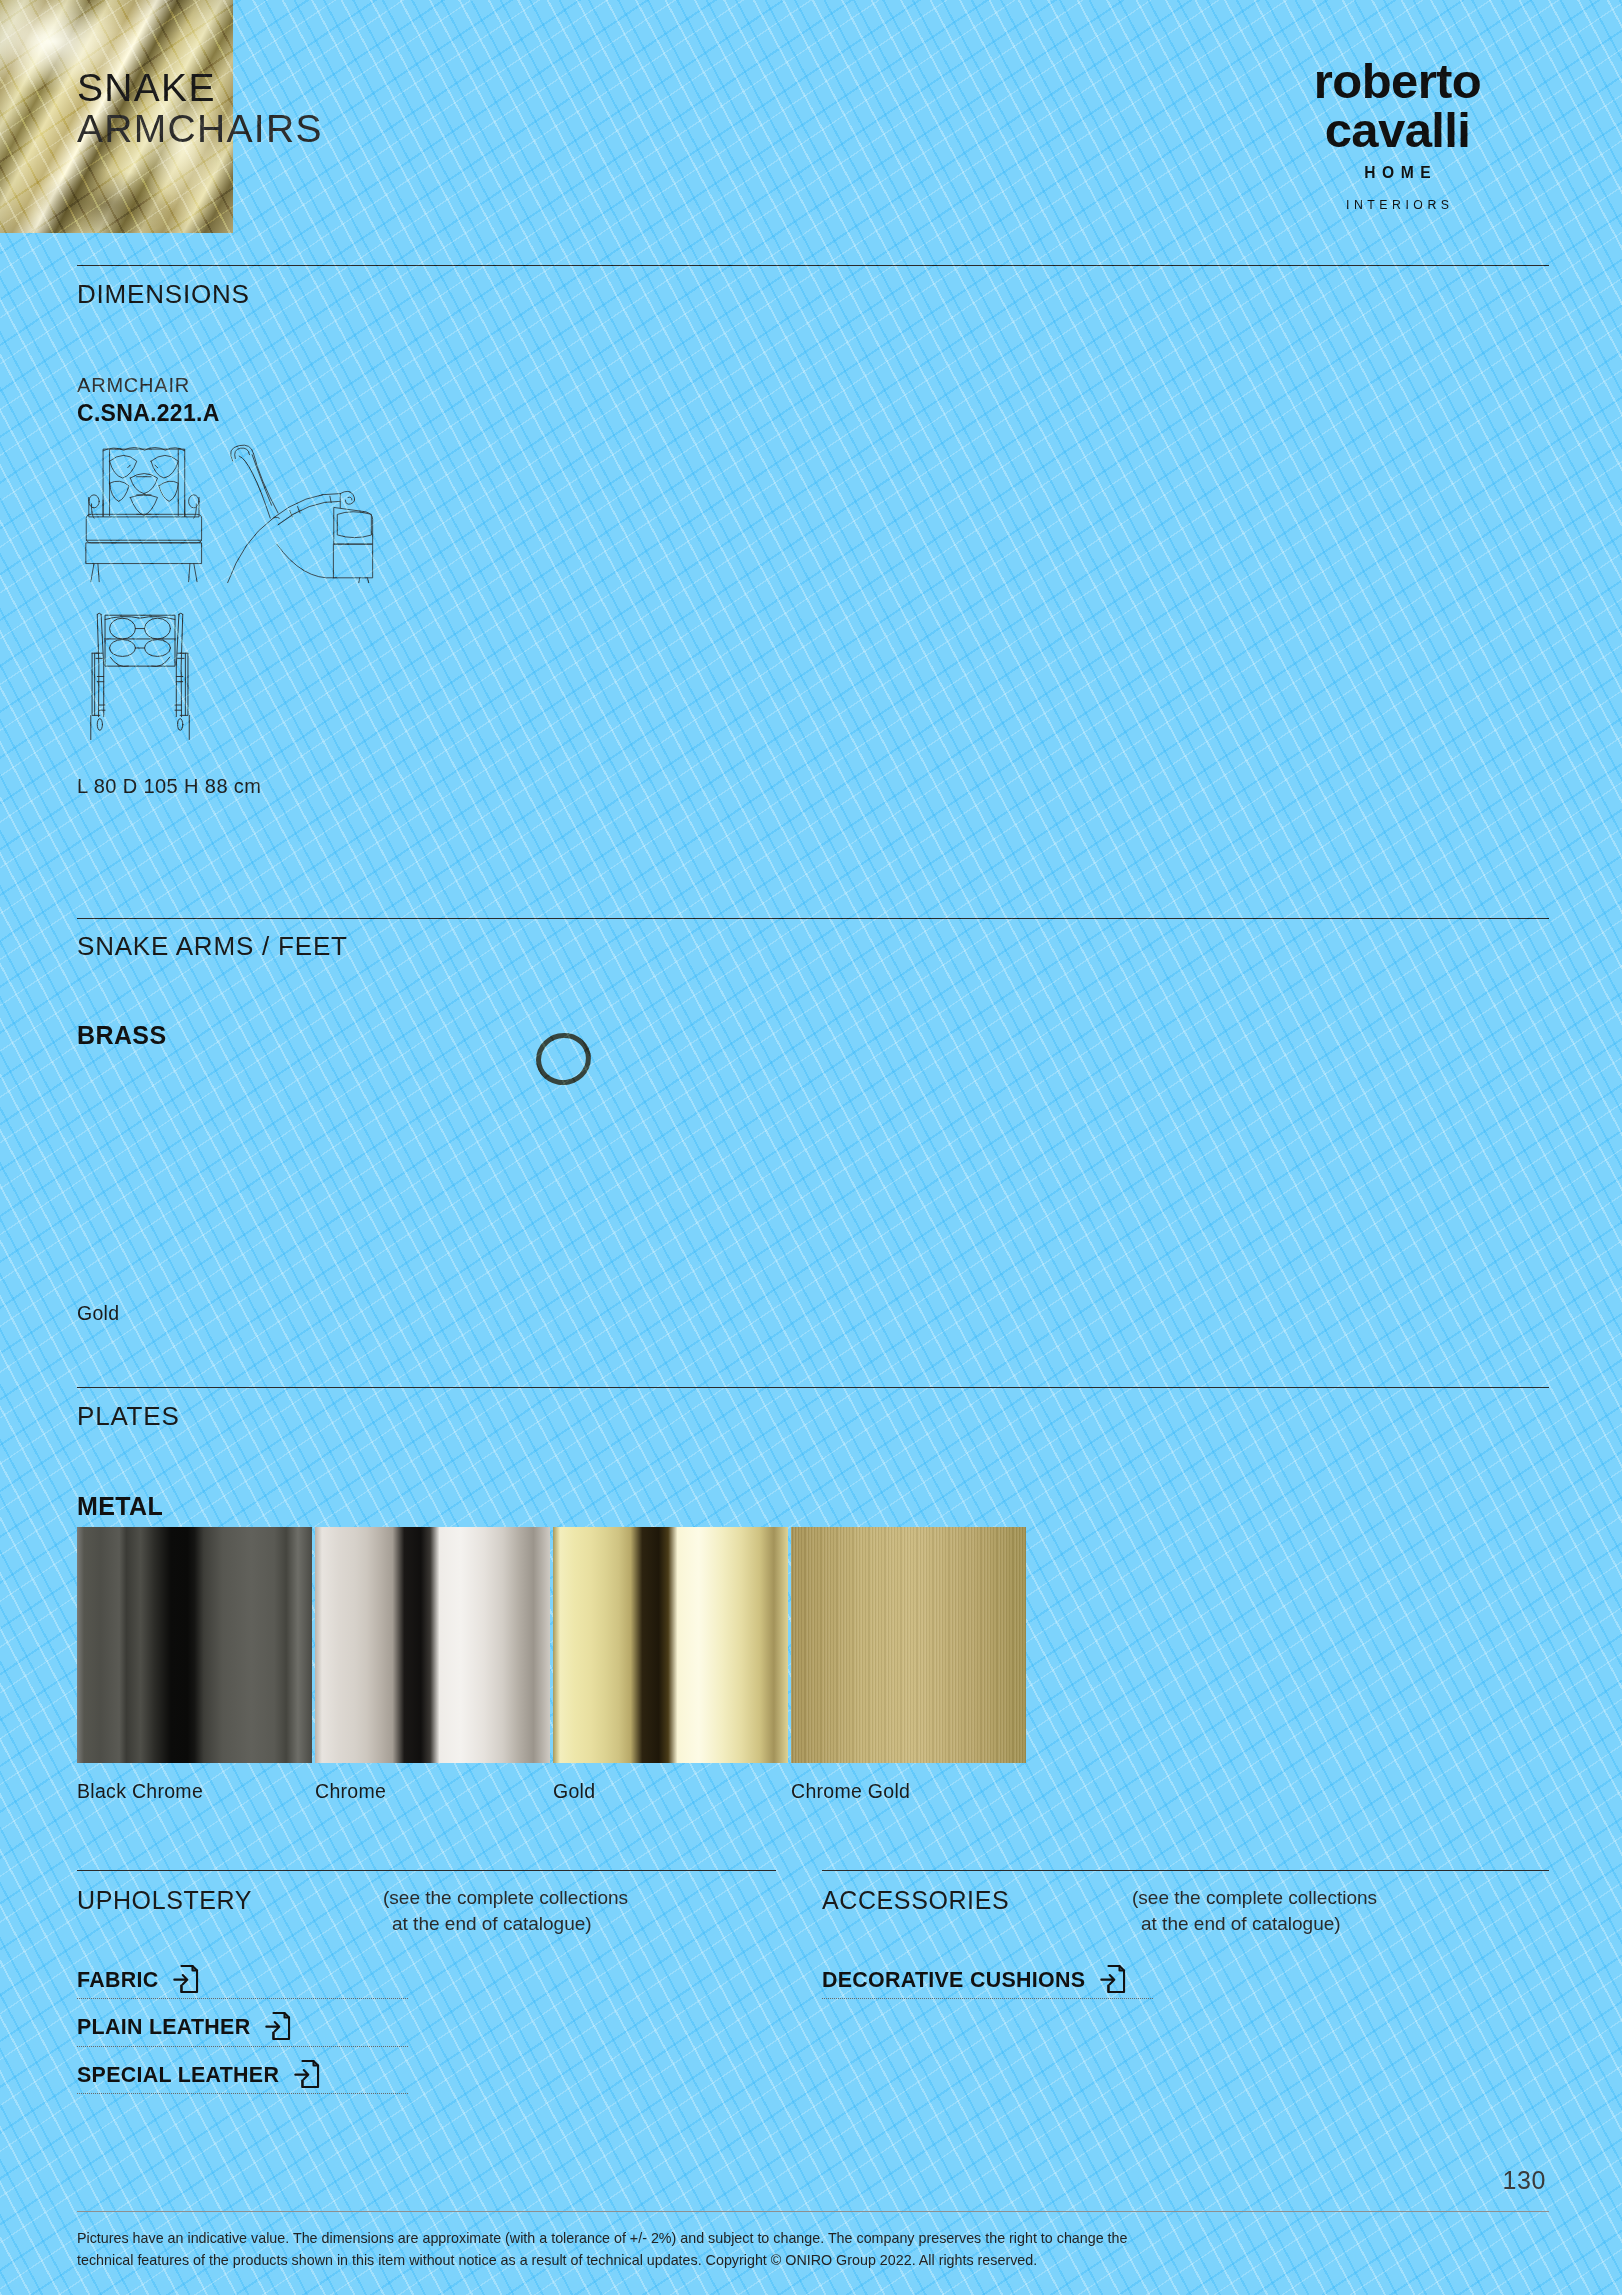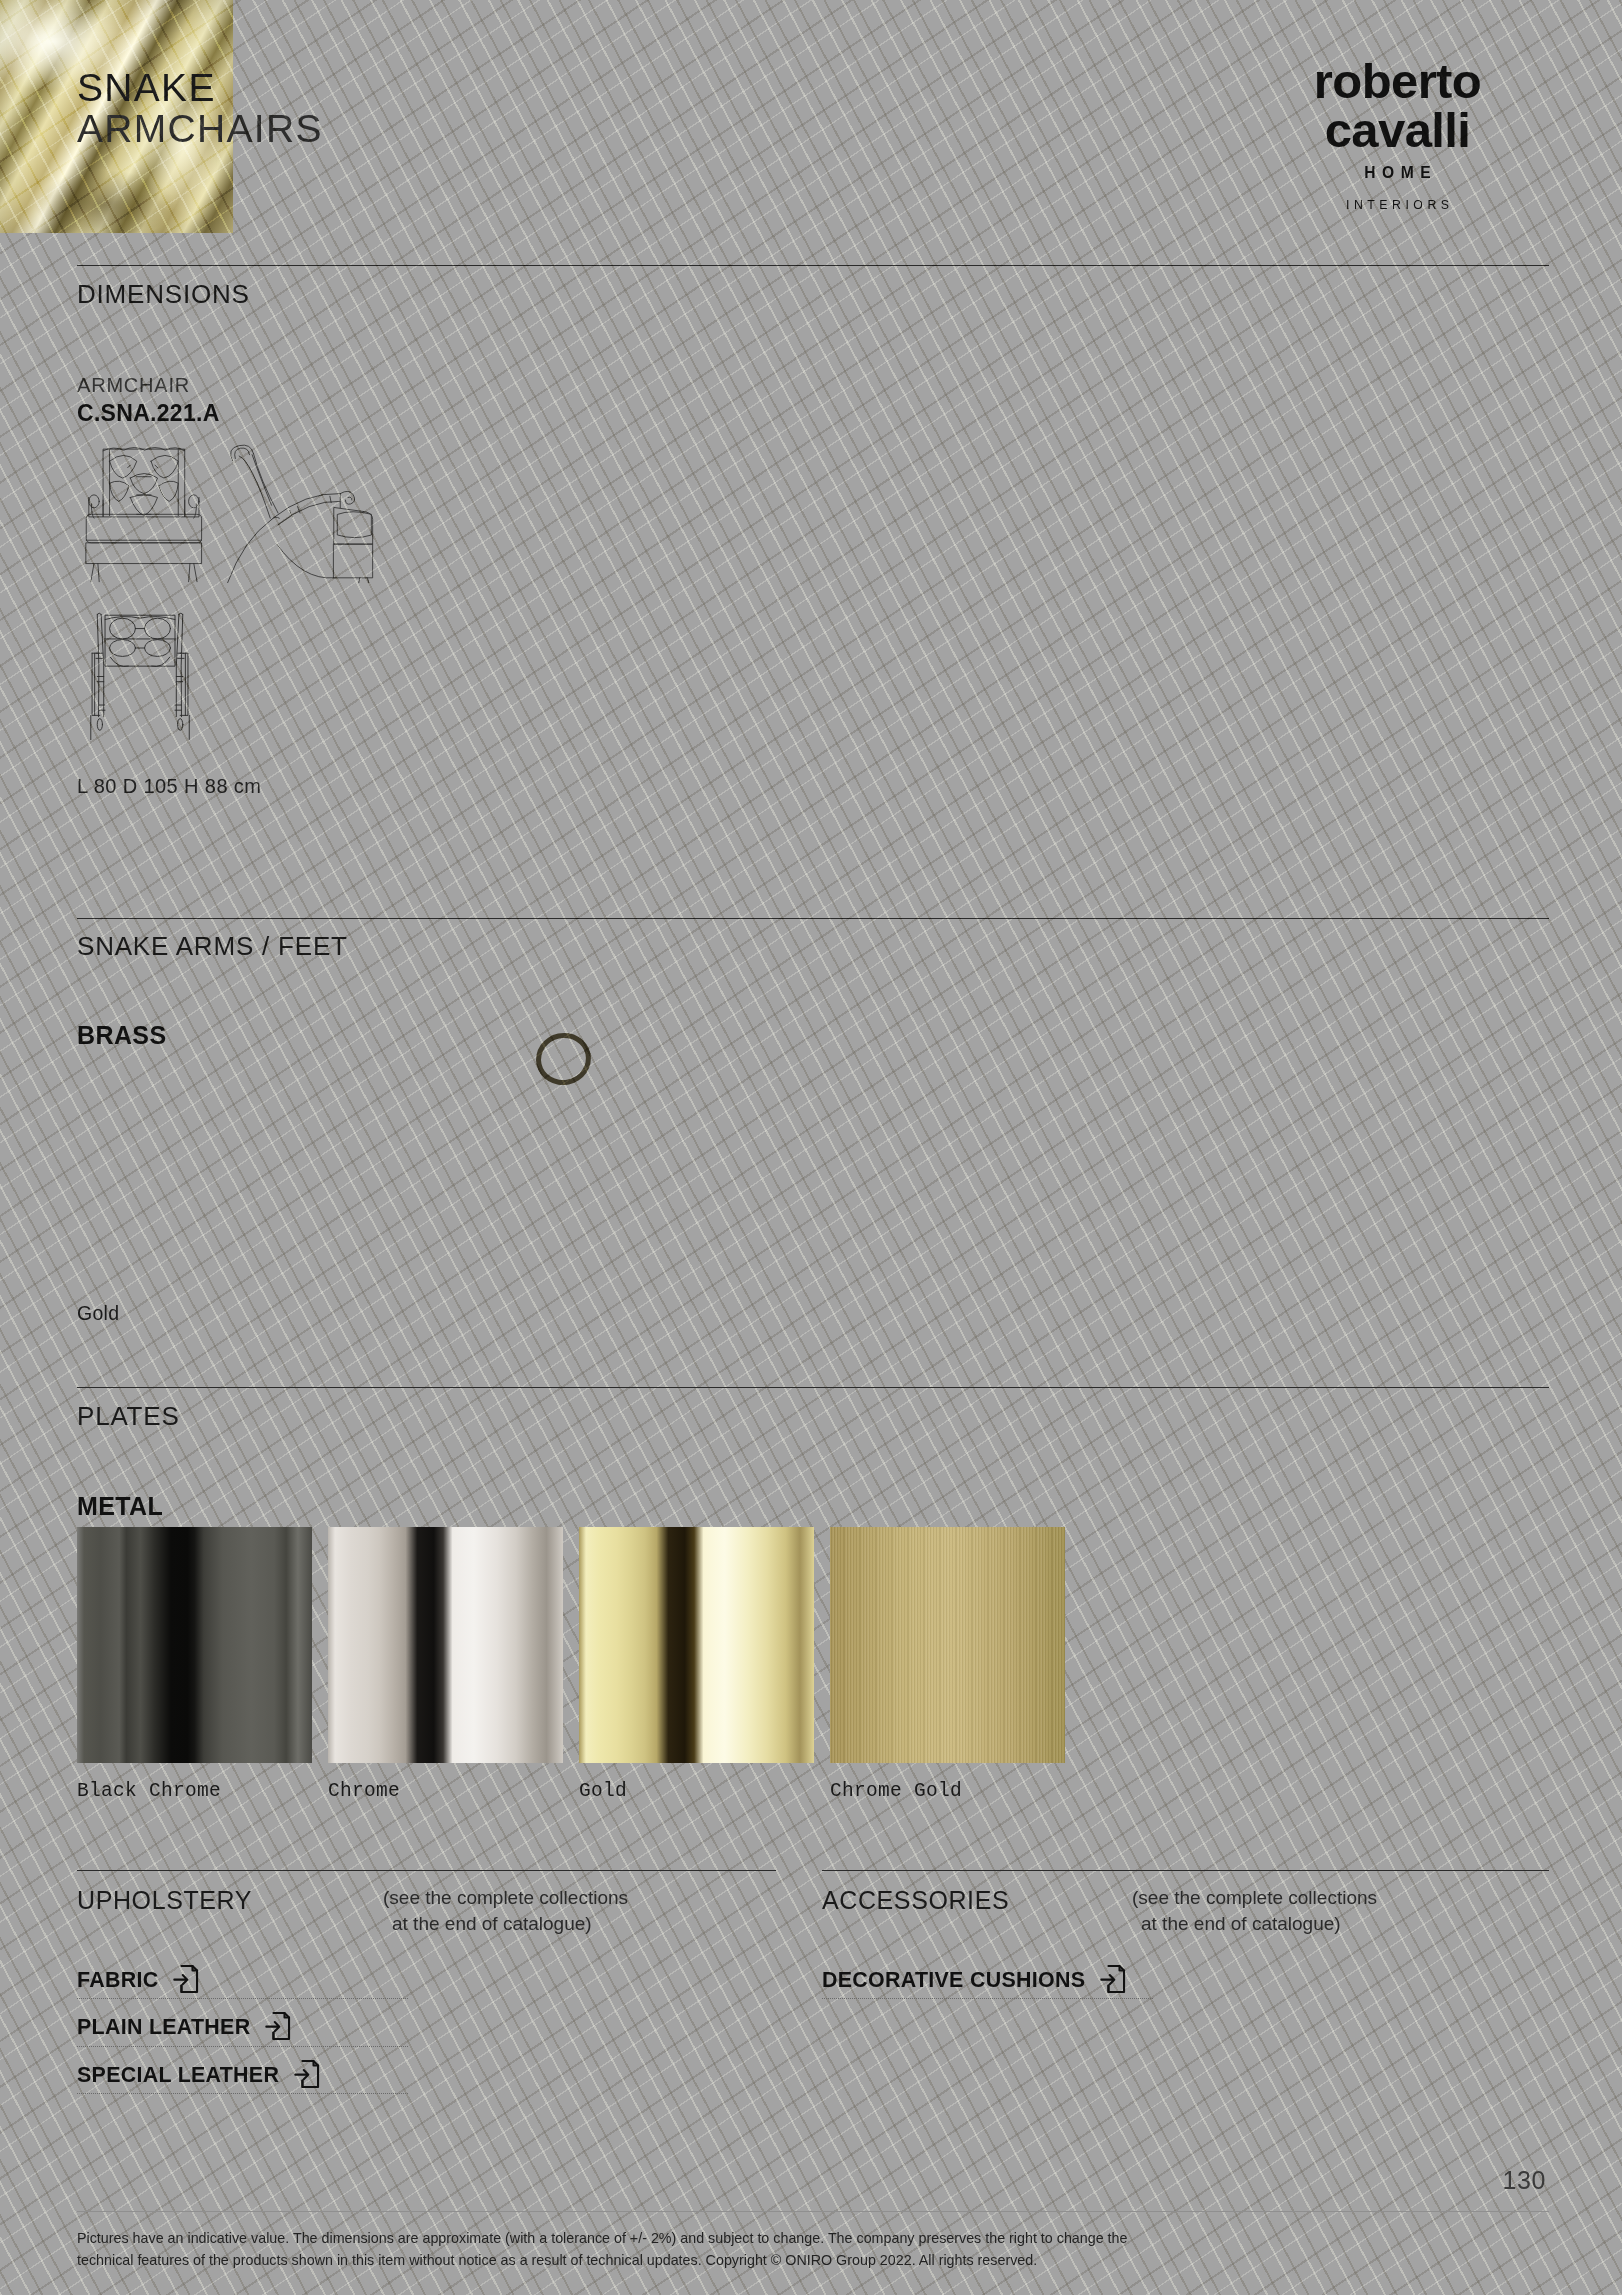--- a/index.html
+++ b/index.html
@@ -8,21 +8,21 @@
     background: #ebebeb;
   }
   body {
     font-family: "Liberation Sans", sans-serif;
     color: #1a1a1a;
   }
   .page {
     position: relative;
     width: 1623px;
     height: 2295px;
-    background: #a3a3a3;
+    background: #7dd3fc;
     overflow: hidden;
   }
 
   
   .abs { position: absolute; }
   .rule {
     position: absolute;
     left: 77px;
     width: 1472px;
     height: 0;
@@ -167,22 +167,21 @@
     color: #1a1a1a;
   }
 
   
   #metal-row {
     position: absolute;
     left: 77px;
     top: 1527px;
     width: 1472px;
     display: flex;
-    gap: 16px;
-    font-family: Liberation Mono, monospace;
+    gap: 3px;
   }
   .metal-cell { width: 235px; }
   .metal-tile {
     width: 235px;
     height: 236px;
   }
   .metal-name {
     margin-top: 17px;
     font-size: 19.5px;
     letter-spacing: 0.3px;

